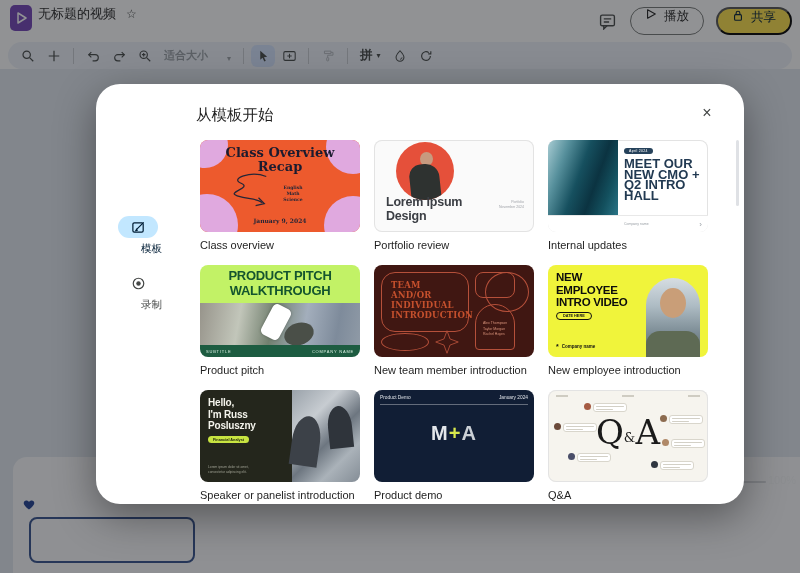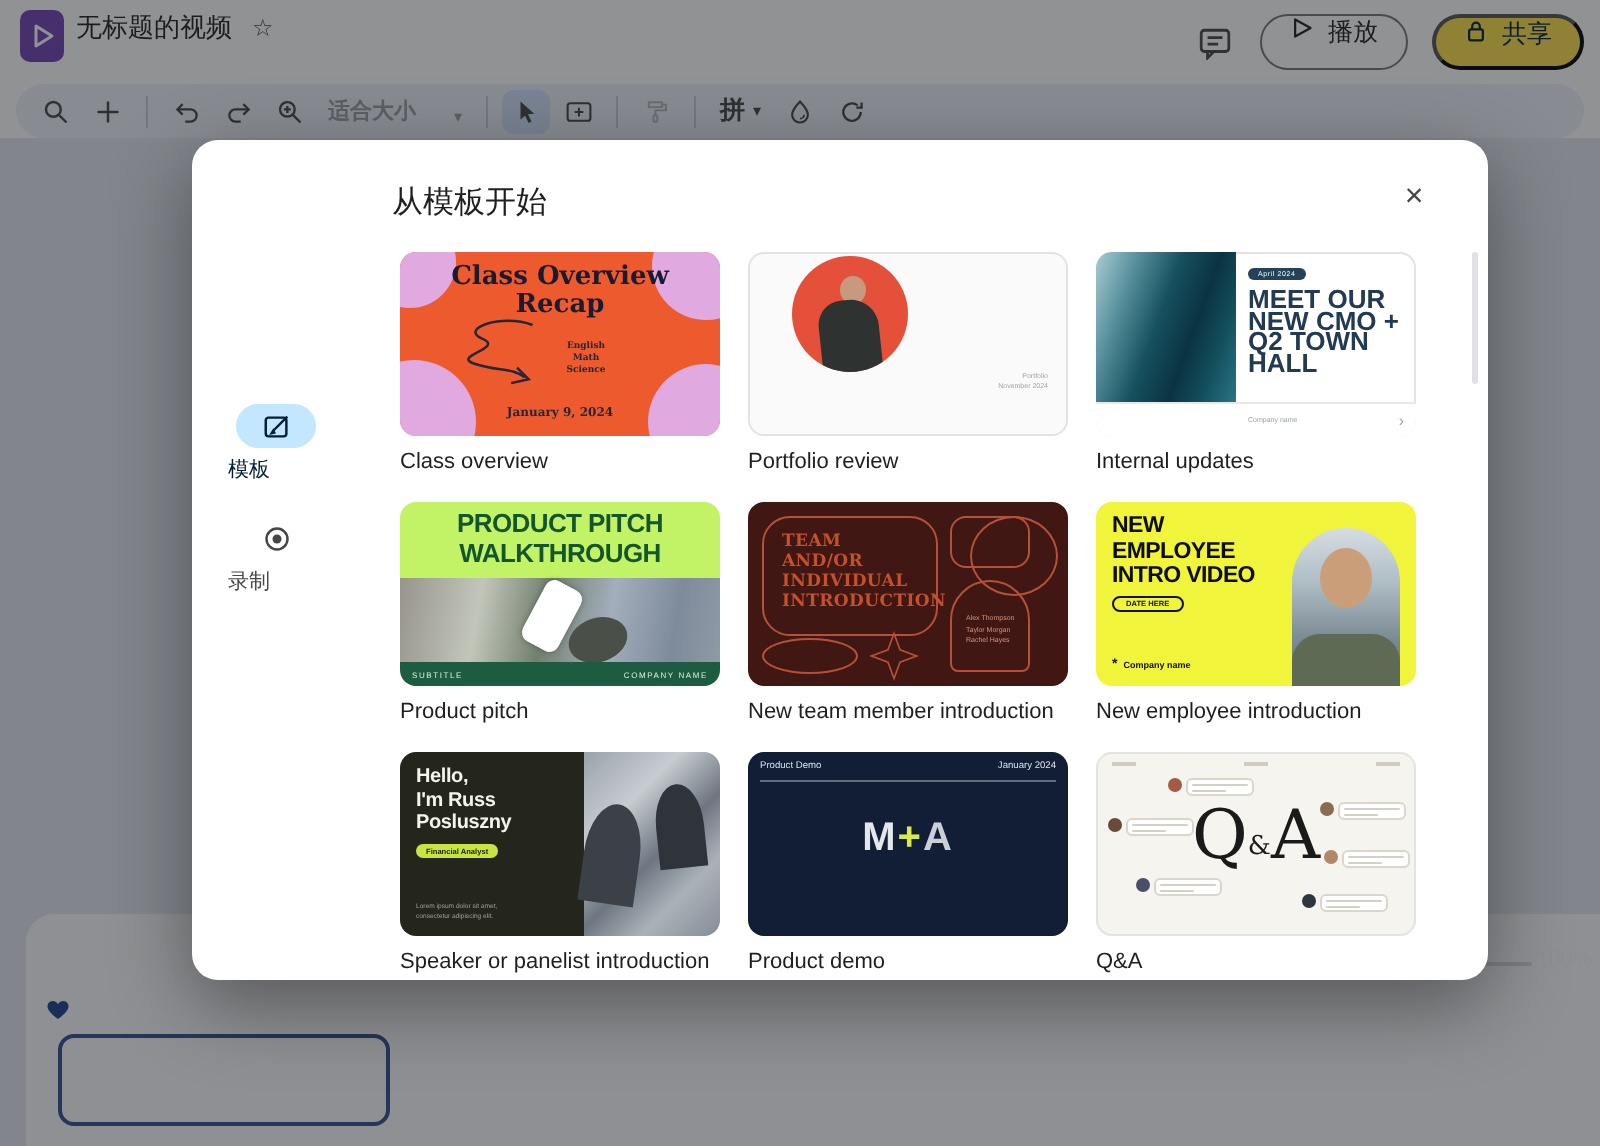--- a/index.html
+++ b/index.html
@@ -36,26 +36,26 @@
   .canvas { position:absolute; left:13px; top:388px; width:840px; height:200px; background:#fbfcfe; border-radius:14px; }
   .script-box { position:absolute; left:29px; top:517px; width:166px; height:46px; border:2px solid #33508c; border-radius:8px; }
   .heart { position:absolute; left:23px; top:499px; width:12px; height:11px; color:#1e3f92; }
   .zoom-ctrl-line { position:absolute; left:742px; top:481px; width:24px; height:2px; background:#d6d9dd; border-radius:1px; }
   .zoom-ctrl-label { position:absolute; left:768px; top:474px; font-size:11px; color:#f4f5f6; }
 
   
   .scrim { position:absolute; left:0; top:0; width:800px; height:573px; background:rgba(26,28,32,0.48); }
 
   
-  .modal { position:absolute; left:96px; top:70px; width:648px; height:420px; background:#fff; border-radius:13px; box-shadow:0 12px 40px rgba(0,0,0,.4); }
+  .modal { position:absolute; left:96px; top:84px; width:648px; height:420px; background:#fff; border-radius:24px; box-shadow:0 12px 40px rgba(0,0,0,.4); }
   .modal-title { position:absolute; left:100px; top:21px; font-size:15.5px; color:#1f1f1f; }
   .modal-close { position:absolute; right:26px; top:18px; width:22px; height:22px; display:flex; align-items:center; justify-content:center; font-size:16px; color:#444746; }
   .mscroll { position:absolute; right:5px; top:56px; width:3px; height:66px; background:#dfe1e5; border-radius:2px; }
 
-  .msb-item { position:absolute; left:18px; width:48px; text-align:left; }
+  .msb-item { position:absolute; left:18px; width:48px; text-align:right; }
   .msb-pill { width:40px; height:22px; margin:0 auto; border-radius:12px; display:flex; align-items:center; justify-content:center; color:#444746; }
   .msb-pill.active { background:#c2e7ff; color:#001d35; }
   .msb-label { font-size:10.5px; color:#444746; margin-top:4px; }
   .msb-label.active { color:#001d35; }
 
   .grid { position:absolute; left:104px; top:56px; width:512px; display:grid; grid-template-columns:repeat(3,160px); column-gap:16px; row-gap:14px;gap:14px; }
   .cell {}
   .thumb { position:relative; width:160px; height:92px; border-radius:8px; overflow:hidden; }
   .thumb.bordered { box-shadow:inset 0 0 0 1px #e3e3e3; }
   .tlabel { font-size:11px; color:#1f1f1f; margin-top:7px; white-space:nowrap; }
@@ -328,36 +328,40 @@
       </div>
       <div class="tlabel">Class overview</div>
     </div>
 
     <div class="cell">
       <div class="thumb c1 bordered">
         <div class="c1-circle">
             <div class="c1-head"></div>
             <div class="c1-body"></div>
           </div>
+        <div class="c1-title">
+            <div>Lorem Ipsum</div>
+            <div>Design</div>
+          </div>
         <div class="c1-meta">
             <div>Portfolio</div>
             <div>November 2024</div>
           </div>
       </div>
       <div class="tlabel">Portfolio review</div>
     </div>
 
     <div class="cell">
       <div class="thumb c2 bordered">
         <div class="c2-img"></div>
         <div class="c2-badge">April 2024</div>
         <div class="c2-head">
           <div>MEET OUR</div>
           <div>NEW CMO +</div>
-          <div>Q2 TOWN HALL</div>
+          <div>Q2 INTRO HALL</div>
         </div>
         <div class="c2-strip"></div>
         <div class="c2-footer">Company name</div>
         <div class="c2-chev">›</div>
       </div>
       <div class="tlabel">Internal updates</div>
     </div>
 
     <div class="cell">
       <div class="thumb">

